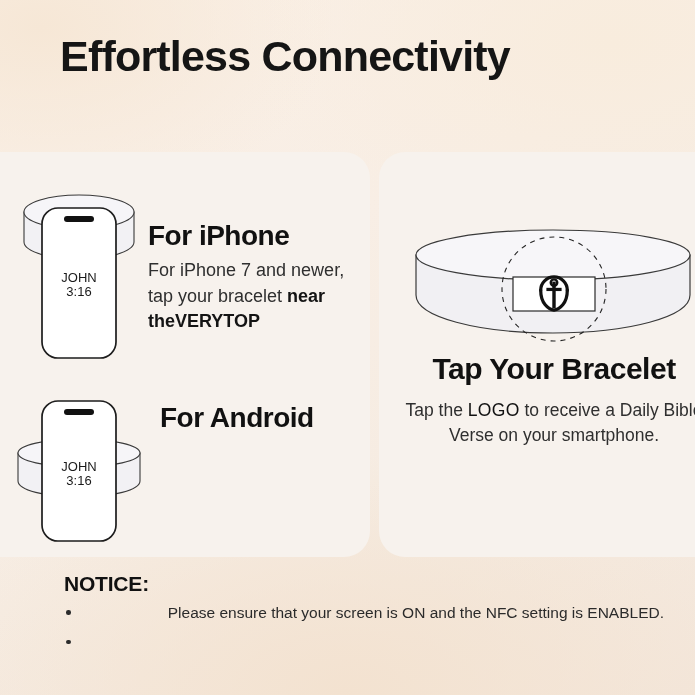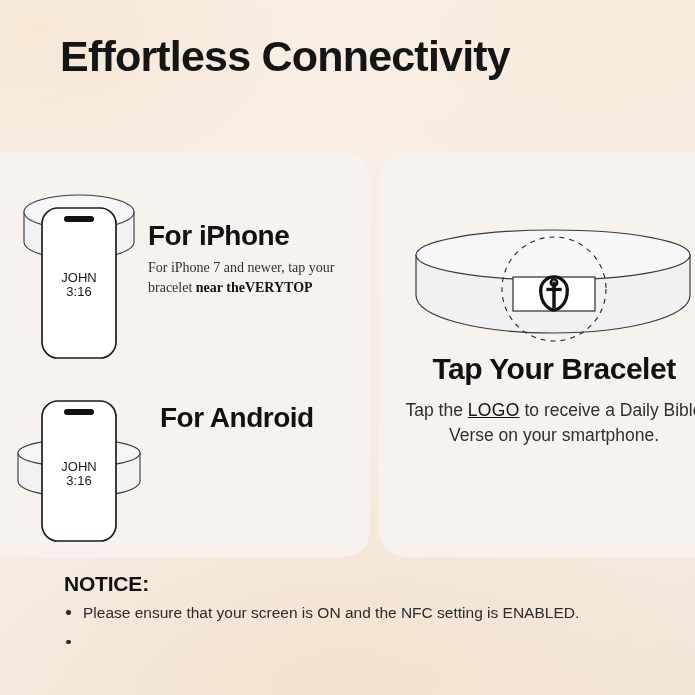--- a/index.html
+++ b/index.html
@@ -94,22 +94,22 @@
     font-weight: bold;
     font-size: 28px;
     letter-spacing: -0.5px;
     color: #111;
     margin: 0;
     white-space: nowrap;
     text-align: center;
   }
   .block-body {
     position: absolute;
-    font-family: Liberation Serif, serif;
-    font-size: 14px;
+    font-family: Liberation Sans, sans-serif;
+    font-size: 18px;
     line-height: 1.42;
     color: #2f2f2f;
     margin: 0;
   }
   .block-body b { font-weight: bold; color: #141414; }
 
   #iphone-title { left: 148px; top: 220px; }
   #iphone-body  { left: 148px; top: 258px; width: 225px; }
   #android-title { left: 148px; top: 402px; margin-left: 12px; }
   #android-body  { left: 148px; top: 440px; width: 232px; }
@@ -134,21 +134,21 @@
     left: 392px;
     top: 398px;
     width: 324px;
     text-align: center;
     font-family: "Liberation Sans", sans-serif;
     font-size: 17.5px;
     line-height: 1.45;
     color: #2f2f2f;
     margin: 0;
   }
-  #right-body b { font-weight: normal; color: #111; letter-spacing: 0.3px; text-decoration: underline; }
+  #right-body b { font-weight: normal; color: #111; letter-spacing: 0.3px; }
 
   
   #notice {
     position: absolute;
     left: 64px;
     top: 572px;
     width: 600px;
   }
   #notice-title {
     font-family: Liberation Sans, sans-serif;
@@ -159,20 +159,21 @@
     letter-spacing: -0.2px;
   }
   .notice-item {
     position: relative;
     padding-left: 19px;
     font-family: "Liberation Sans", sans-serif;
     font-size: 15.5px;
     line-height: 1.34;
     color: #2b2b2b;
     margin-bottom: 9px;
+    text-align: right;
   }
   .notice-item .dot {
     position: absolute;
     left: 2px;
     top: 7px;
     width: 4.5px;
     height: 4.5px;
     border-radius: 50%;
     background: #2b2b2b;
   }

